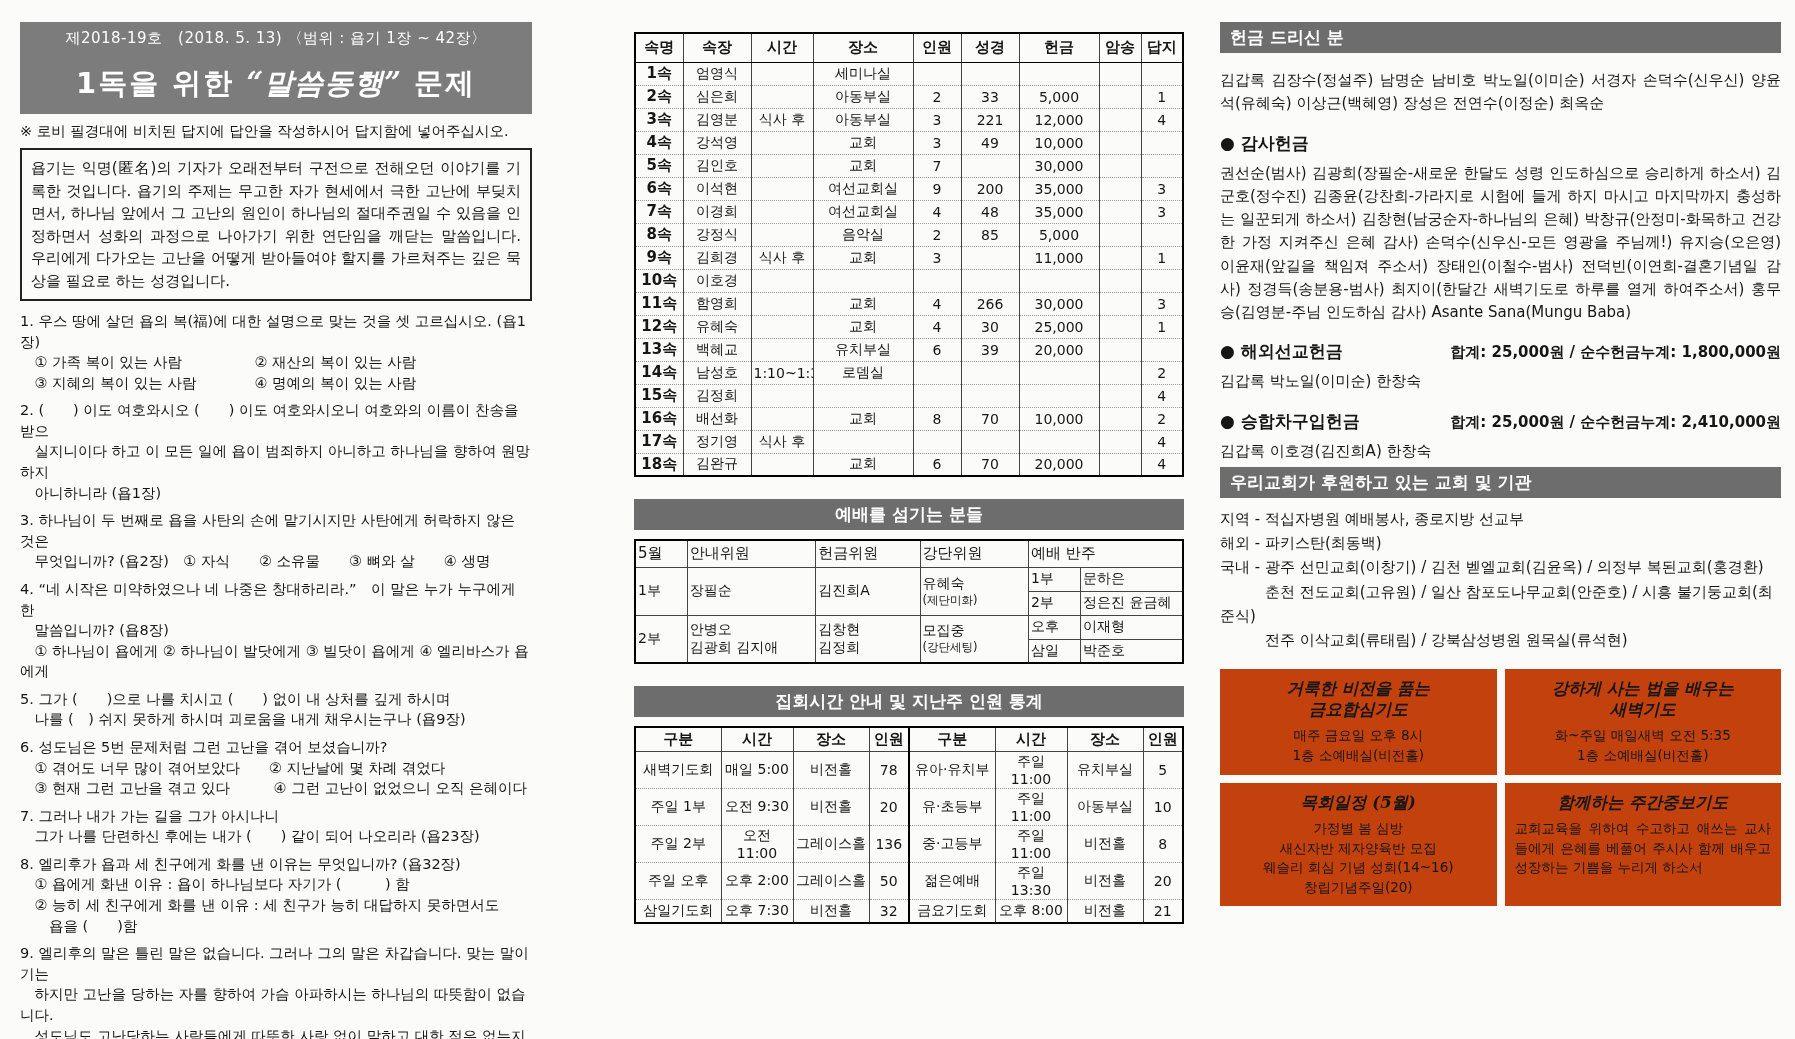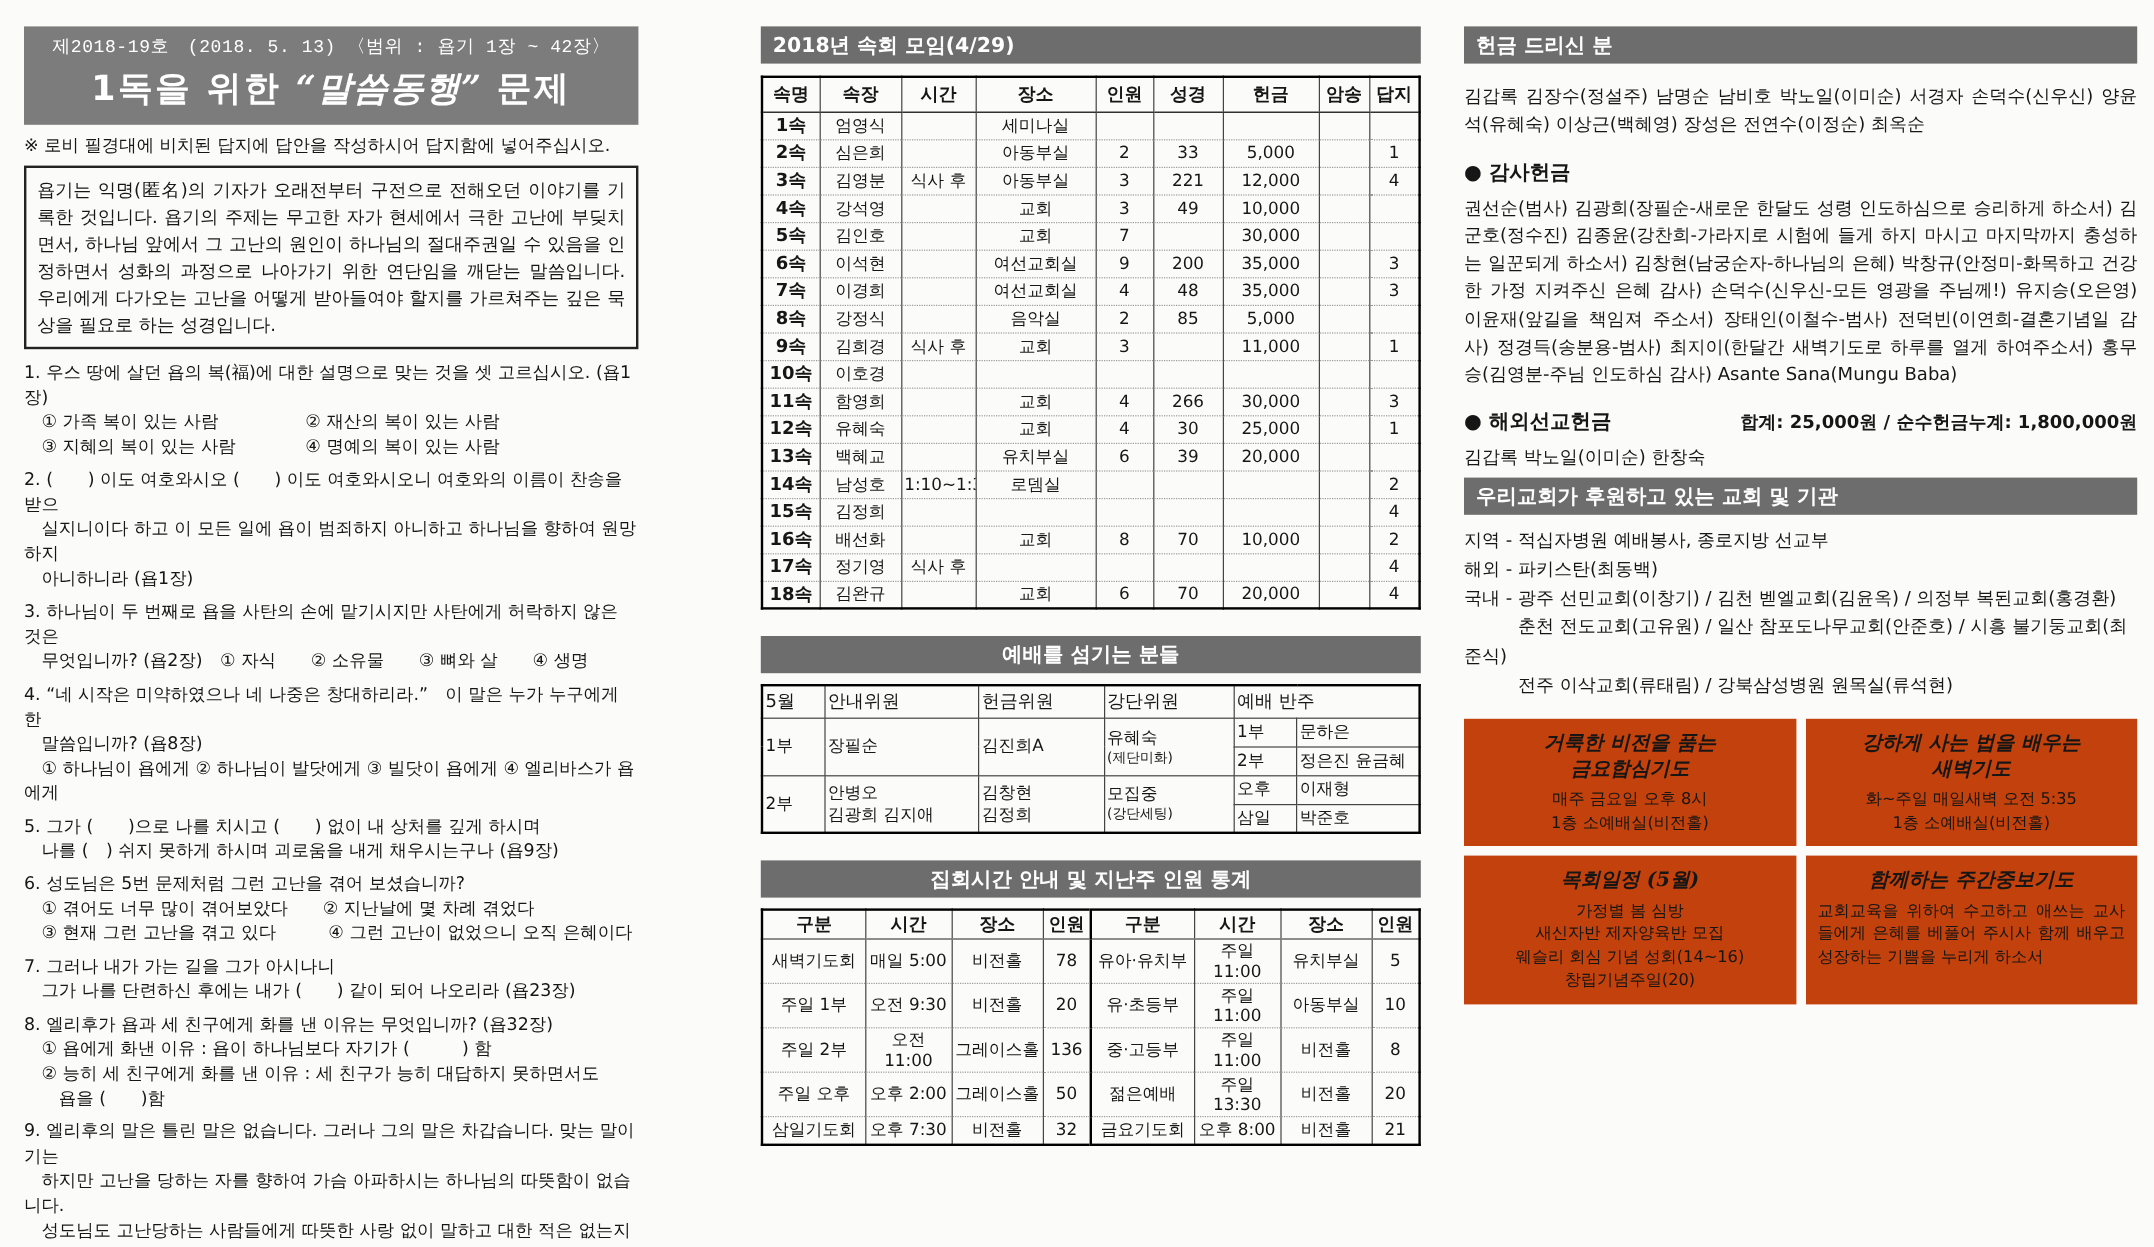--- a/index.html
+++ b/index.html
@@ -9,21 +9,21 @@
     font-family:"DejaVu Sans","Liberation Sans",sans-serif;
   }
   .sheet { display:flex; padding:22px 14px 0 20px; }
   .col-left  { width:512px; margin-right:102px; }
   .col-mid   { width:550px; margin-right:36px; }
   .col-right { width:561px; }
   .prewrap { white-space:pre-line; }
 
   
   .title-bar { background:#7c7c7c; color:#fff; text-align:center; padding:7px 4px 10px; }
-  .issue { font-size:15px; letter-spacing:.5px; margin-bottom:6px;font-family:Liberation Mono, monospace; }
+  .issue { font-size:15px; letter-spacing:.5px; margin-bottom:16px; }
   .main-title { font-size:29px; font-weight:bold; letter-spacing:2px; }
   .script { font-family:"DejaVu Serif","Liberation Serif",serif; font-style:italic; letter-spacing:1px; }
   .notice { font-size:14.5px; margin:8px 0 7px; }
   .intro-box { border:2px solid #222; padding:7px 9px; font-size:15px; line-height:1.5; text-align:justify; }
   .questions { margin-top:10px; }
   .question { font-size:14.5px; line-height:1.42; margin-bottom:7px; }
 
   .bar { background:#6d6d6d; color:#fff; font-weight:bold; font-size:17px; padding:4px 10px; }
 
   
@@ -107,21 +107,20 @@
 　하지만 고난을 당하는 자를 향하여 가슴 아파하시는 하나님의 따뜻함이 없습니다.
 　성도님도 고난당하는 사람들에게 따뜻한 사랑 없이 말하고 대한 적은 없는지 묵상
 　해 보십시오 (욥32~37장)
 　① 결코 사랑을 잊은 적이 없다　　② 기억은 없지만 있을 수 있었겠다
 　③ 알면서도 외면하는 일도 있었다　④ 눈을 감으니 눈물이 쏟아졌다</div>
       </div>
 
   </div>
 
   <div class="col-mid">
-    <div class="bar">2018년 속회 모임(4/29)</div>
     <table class="sok-table">
       <colgroup>
           <col style="width:48px">
           <col style="width:68px">
           <col style="width:62px">
           <col style="width:100px">
           <col style="width:48px">
           <col style="width:58px">
           <col style="width:80px">
           <col style="width:42px">
@@ -488,20 +487,27 @@
         </div>
         <div class="off-body">권선순(범사) 김광희(장필순-새로운 한달도 성령 인도하심으로 승리하게 하소서) 김군호(정수진) 김종윤(강찬희-가라지로 시험에 들게 하지 마시고 마지막까지 충성하는 일꾼되게 하소서) 김창현(남궁순자-하나님의 은혜) 박창규(안정미-화목하고 건강한 가정 지켜주신 은혜 감사) 손덕수(신우신-모든 영광을 주님께!) 유지승(오은영) 이윤재(앞길을 책임져 주소서) 장태인(이철수-범사) 전덕빈(이연희-결혼기념일 감사) 정경득(송분용-범사) 최지이(한달간 새벽기도로 하루를 열게 하여주소서) 홍무승(김영분-주님 인도하심 감사) Asante Sana(Mungu Baba)</div>
       </div>
         <div class="off-sec">
         <div class="off-head">
           <span class="off-title">● 해외선교헌금</span>
           <span class="off-total">합계: 25,000원 / 순수헌금누계: 1,800,000원</span>
         </div>
         <div class="off-body">김갑록 박노일(이미순) 한창숙</div>
       </div>
+        <div class="off-sec">
+        <div class="off-head">
+          <span class="off-title">● 승합차구입헌금</span>
+          <span class="off-total">합계: 25,000원 / 순수헌금누계: 2,410,000원</span>
+        </div>
+        <div class="off-body">김갑록 이호경(김진희A) 한창숙</div>
+      </div>
       </div>
 
     <div class="support">
       <div class="bar">우리교회가 후원하고 있는 교회 및 기관</div>
       <div class="support-lines">
           <div>지역 - 적십자병원 예배봉사, 종로지방 선교부</div>
           <div>해외 - 파키스탄(최동백)</div>
           <div>국내 - 광주 선민교회(이창기) / 김천 벧엘교회(김윤옥) / 의정부 복된교회(홍경환)</div>
           <div>　　　춘천 전도교회(고유원) / 일산 참포도나무교회(안준호) / 시흥 불기둥교회(최준식)</div>
           <div>　　　전주 이삭교회(류태림) / 강북삼성병원 원목실(류석현)</div>

